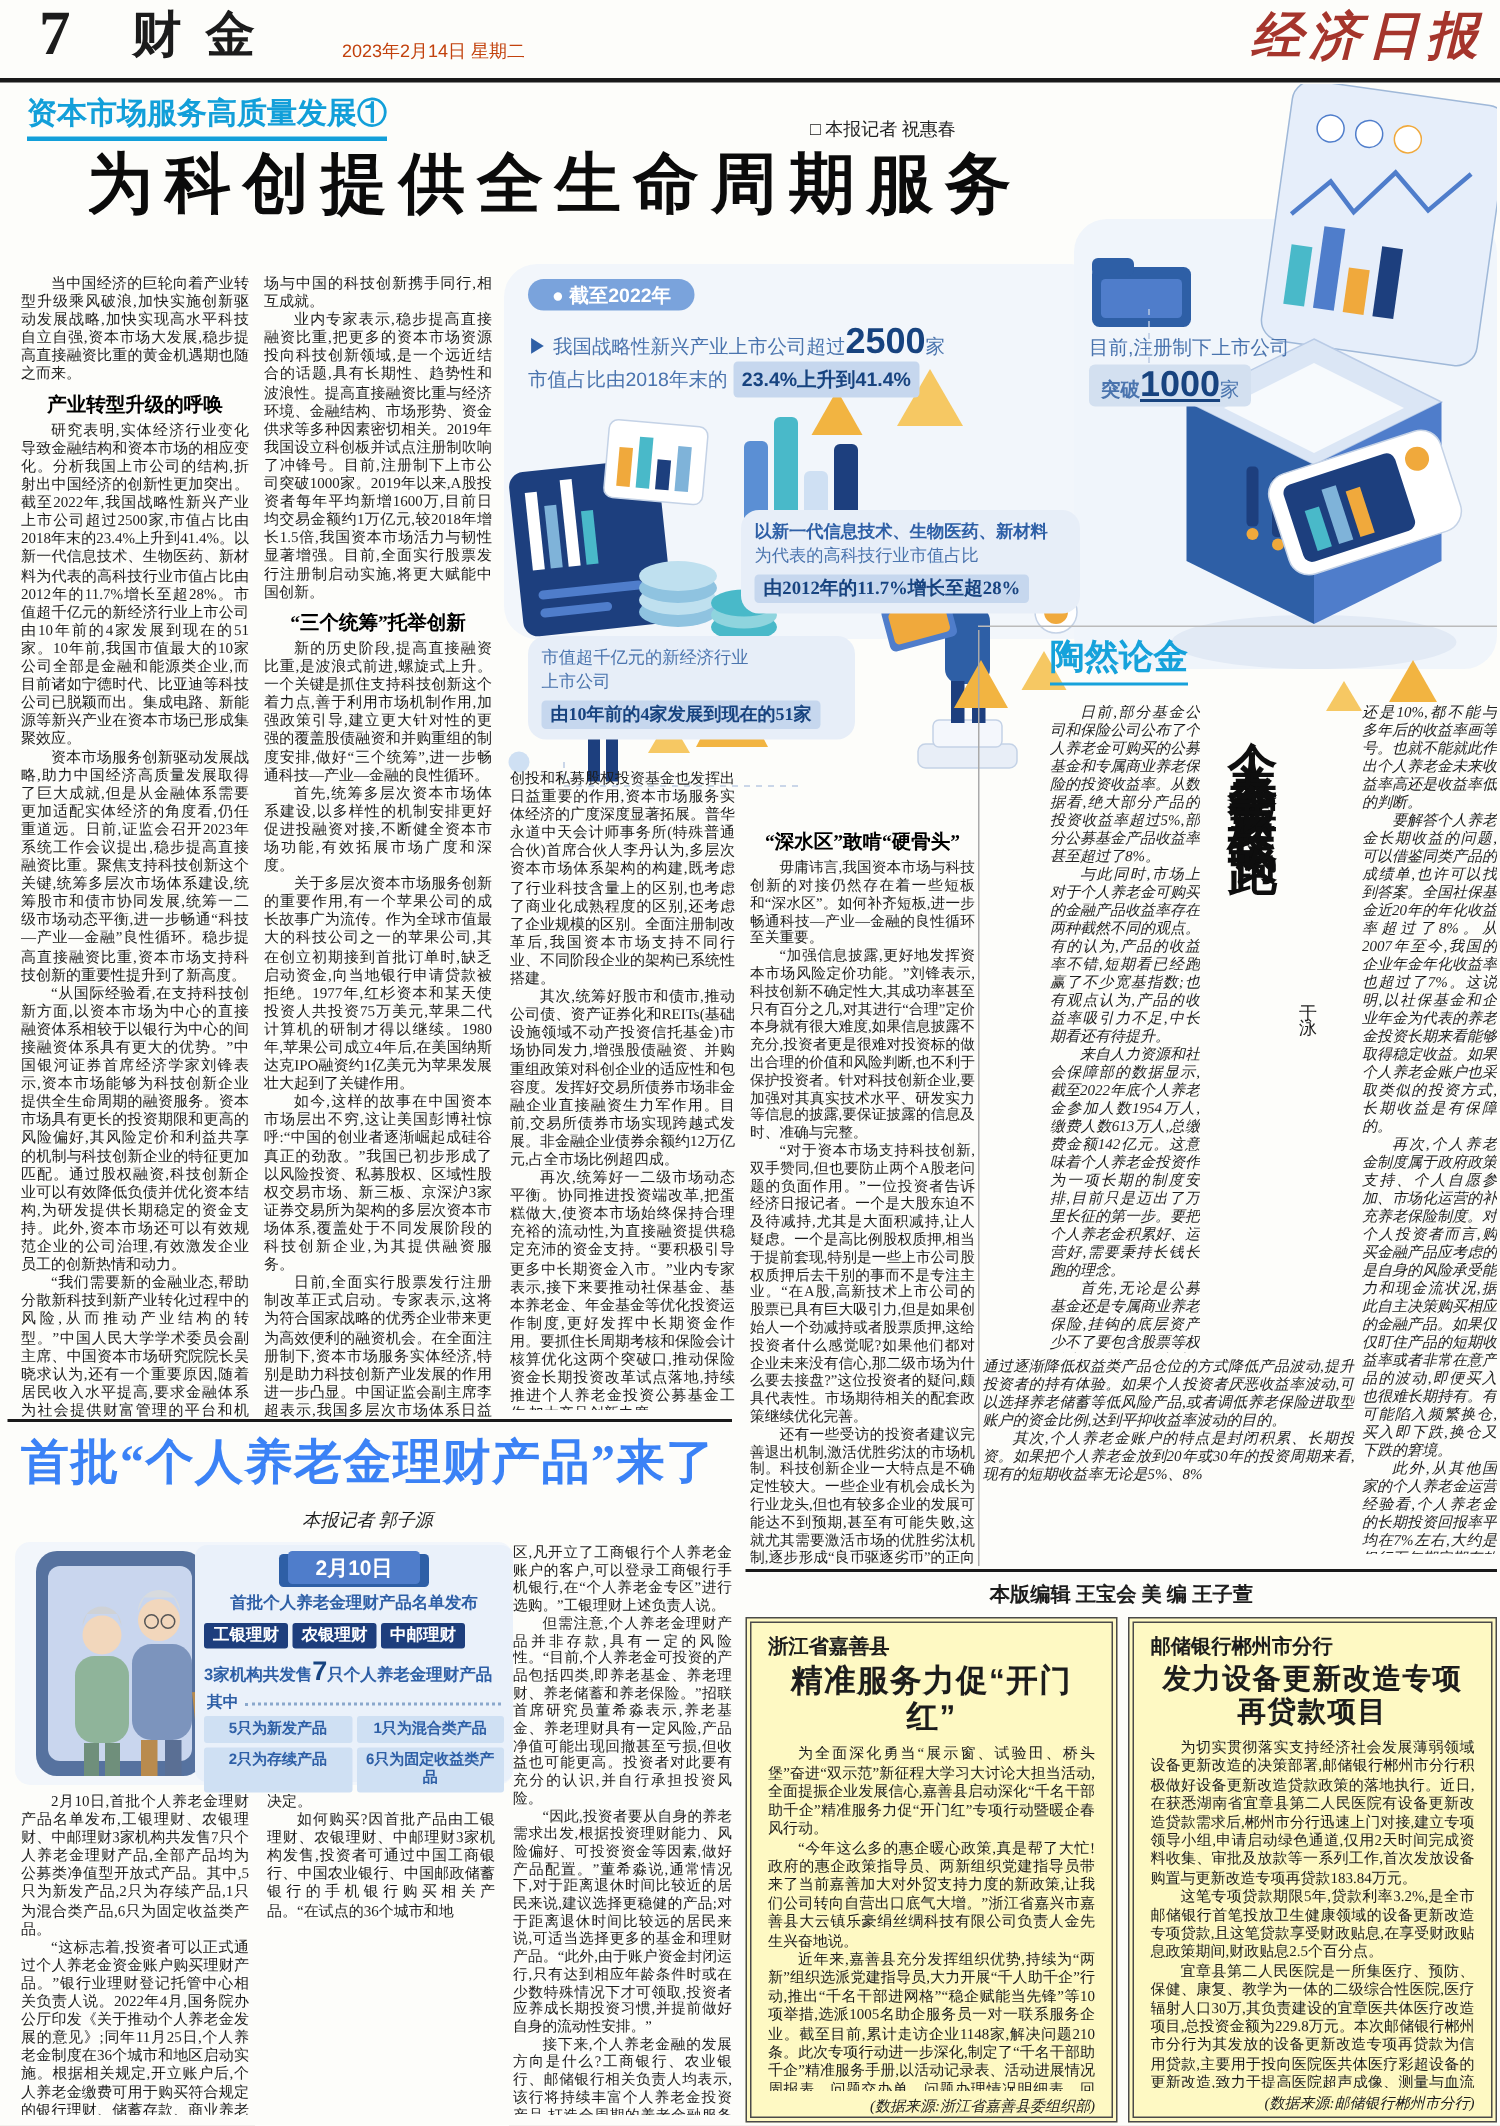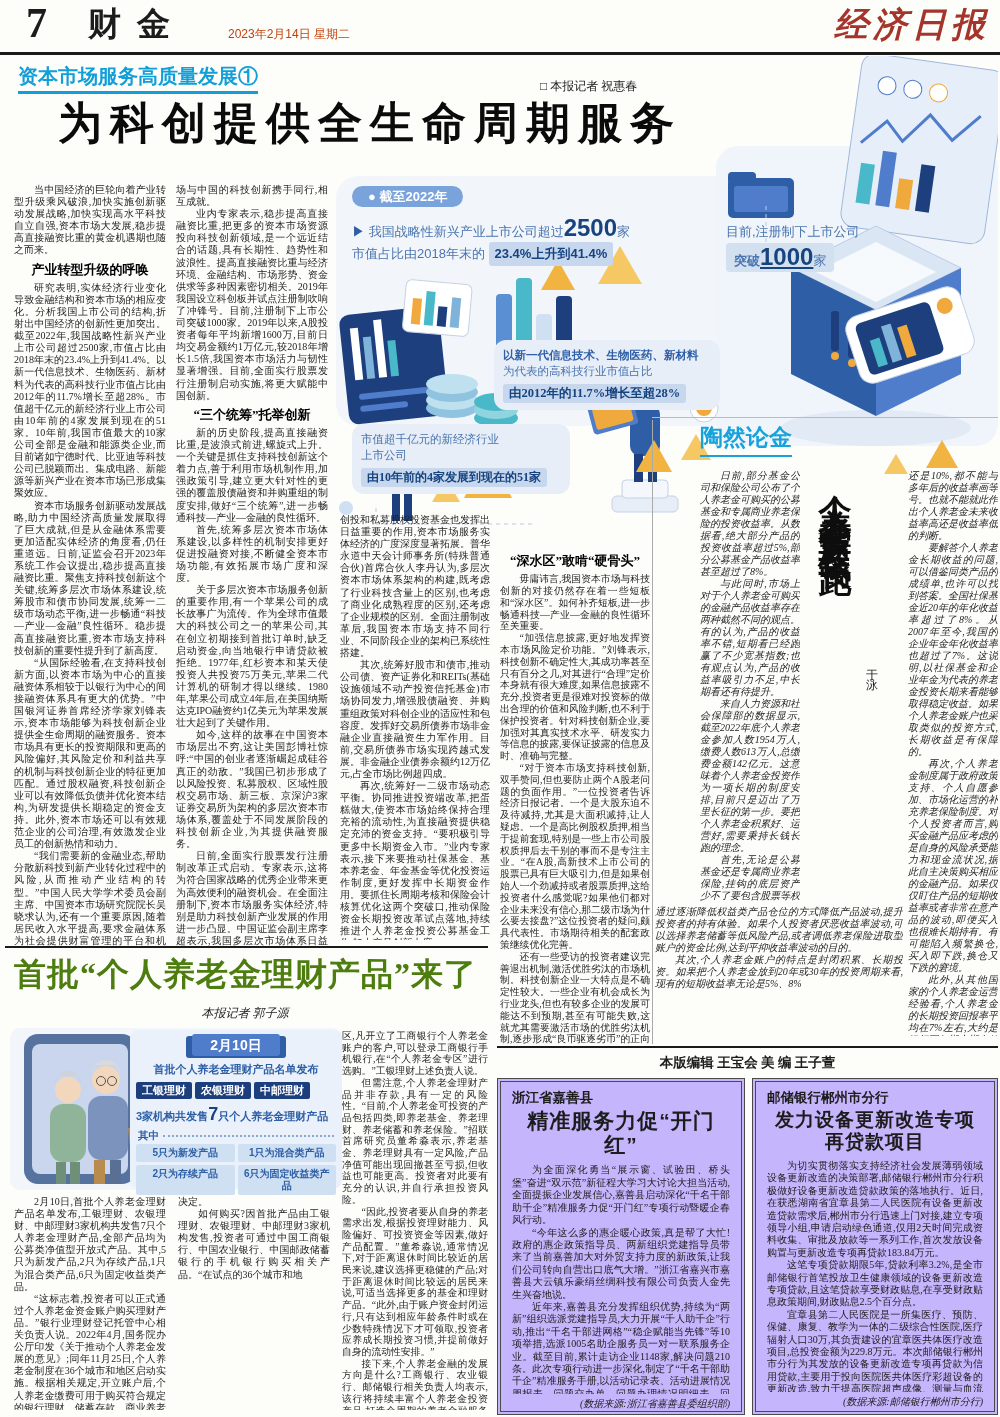--- a/index.html
+++ b/index.html
@@ -13,21 +13,21 @@
   .col h4{margin:5px 0 4px;text-align:center;font:bold 13px/1.25 "Liberation Serif",serif;color:#000;}
   .kaiti{font-style:italic;}
   .hairline{background:#1a1a1a;}
   .ig-card{background:#e7eef8;border-radius:12px;}
   .ig-blue{color:#4a74ae;}
   .ig-hl{background:#c6d7ee;color:#17437f;font-weight:bold;border-radius:3px;padding:1px 6px;display:inline-block;}
   .tag{display:inline-block;background:#1d3e7d;color:#fff;font:bold 11px/1 "Liberation Sans",sans-serif;
        padding:3px 6px;margin-right:3px;border-radius:2px;}
   .chip{background:#cfe0f3;color:#2e5fa6;font:bold 10px/1.2 "Liberation Sans",sans-serif;
         padding:3px 2px;text-align:center;border-radius:2px;}
-  .adbox{position:absolute;background:#c4b5fd;border:4px double #4a4a4a;box-sizing:border-box;
+  .adbox{position:absolute;background:#fef9c3;border:4px double #4a4a4a;box-sizing:border-box;
          padding:8px 11px;overflow:hidden;}
   .adbox .kick{font:bold 13.5px/1.2 "Liberation Sans",sans-serif;margin:0 0 3px;}
   .adbox .hl{font:bold 21px/1.15 "Liberation Sans",sans-serif;text-align:center;margin:2px 0 7px;letter-spacing:1px;}
   .adbox .bod{font:10px/12.4px "Liberation Serif",serif;text-align:justify;}
   .adbox .bod p{margin:0;text-indent:2em;}
   .adbox .src{text-align:right;font-style:italic;font-size:10px;margin-top:3px;}
   .vtitle{writing-mode:vertical-rl;text-orientation:upright;
           font:bold 33px/62px "Liberation Sans",sans-serif;letter-spacing:7px;color:#0e0e0e;}
   .vauthor{writing-mode:vertical-rl;text-orientation:upright;font:12px/1 "Liberation Serif",serif;letter-spacing:8px;}
 </style>
@@ -260,21 +260,21 @@
     </div>
   <div class="col kaiti" style="left:655px;top:906px;width:248px;height:130px;font-size:10px;line-height:12px;">
       <p class="noind">通过逐渐降低权益类产品仓位的方式降低产品波动,提升投资者的持有体验。如果个人投资者厌恶收益率波动,可以选择养老储蓄等低风险产品,或者调低养老保险进取型账户的资金比例,达到平抑收益率波动的目的。</p>
       <p>其次,个人养老金账户的特点是封闭积累、长期投资。如果把个人养老金放到20年或30年的投资周期来看,现有的短期收益率无论是5%、8%</p>
     </div>
 
   <div class="abs hairline" style="left:497px;top:1046px;width:501px;height:2px;"></div>
   <div class="abs" style="left:497px;top:1054px;width:501px;text-align:center;font:bold 13.5px/1.3 'Liberation Serif',serif;">本版编辑  王宝会      美  编  王子萱</div>
 
   <div class="abs hairline" style="left:5px;top:946px;width:483px;height:2px;"></div>
-  <div class="abs" style="left:14px;top:954px;width:478px;font:bold 32px/1.25 'Liberation Serif',serif;letter-spacing:1px;color:#4d7c0f;">首批“个人养老金理财产品”来了</div>
+  <div class="abs" style="left:14px;top:954px;width:478px;font:bold 32px/1.25 'Liberation Serif',serif;letter-spacing:1px;color:#3b82f6;">首批“个人养老金理财产品”来了</div>
   <div class="abs" style="left:0;top:1007px;width:490px;text-align:center;font:italic 12px/1 'Liberation Serif',serif;">本报记者  郭子源</div>
 
   <div class="abs" style="left:10px;top:1028px;width:332px;height:162px;">
     <svg width="332" height="162" viewBox="0 0 332 162">
       <rect x="0" y="0" width="332" height="162" rx="10" fill="#f2f6fb"></rect>
       <g>
         <rect x="14" y="6" width="112" height="150" rx="14" fill="#56729f"></rect>
         <rect x="22" y="16" width="96" height="130" rx="8" fill="#c9d6ee"></rect>
       </g>
       <g fill="#d5e1f1">

